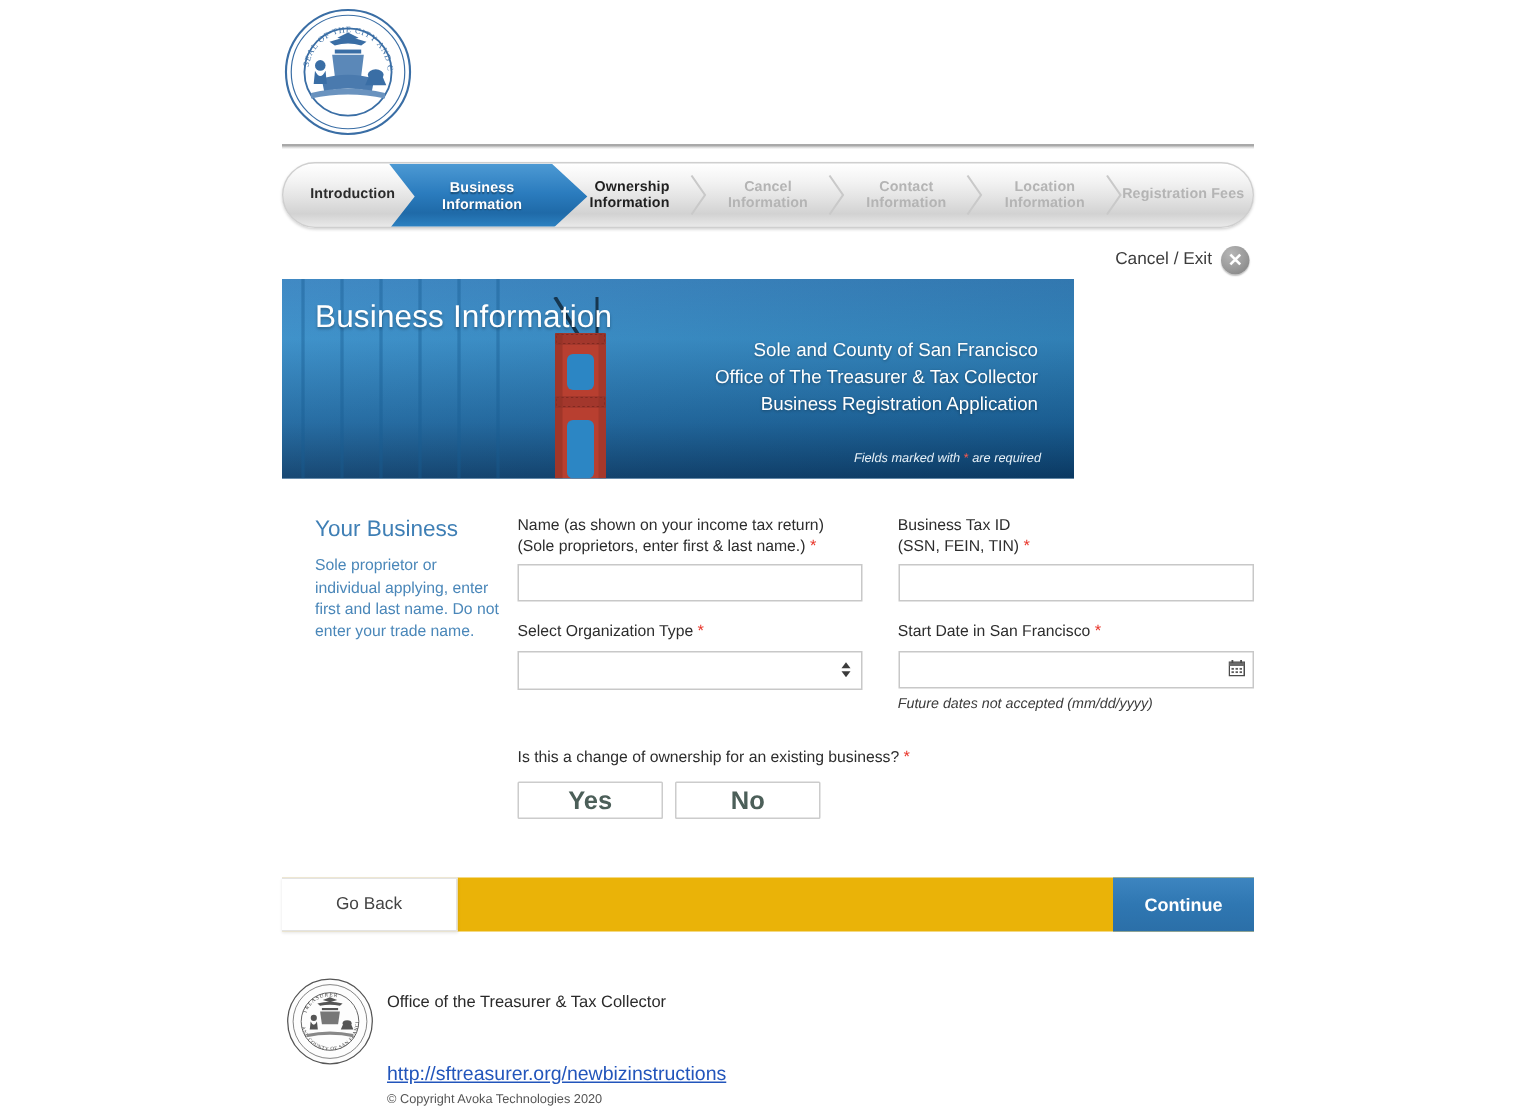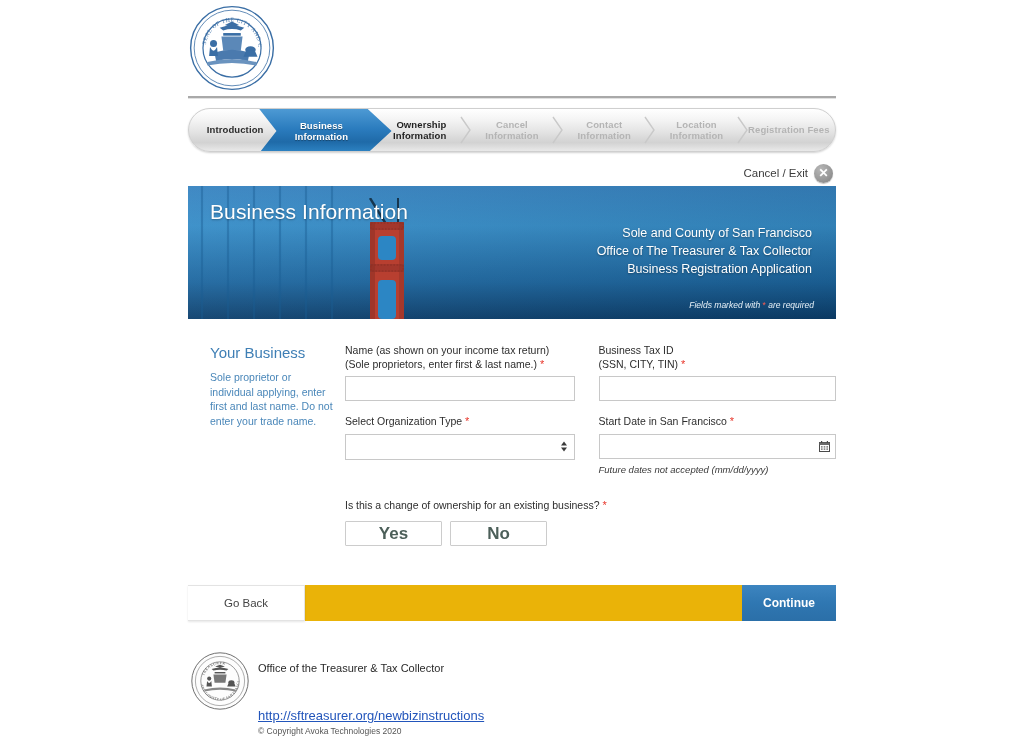--- a/index.html
+++ b/index.html
@@ -136,21 +136,21 @@
     font-weight: bold;
     display: flex; align-items: center; justify-content: center;
     box-shadow: 0 1px 1px rgba(0,0,0,.25);
     cursor: pointer;
     line-height: 1;
   }
 
   
   .banner {
     position: relative;
-    width: 648px;
+    width: 528px;
     height: 133px;
     overflow: hidden;
     background: linear-gradient(to bottom, #1f6fb0 0%, #2a82c3 35%, #1b6ba7 70%, #0f4d82 100%);
   }
   .banner .sky {
     position: absolute; inset: 0;
     background:
       linear-gradient(to bottom right, rgba(255,255,255,.10), rgba(0,0,0,.18)),
       linear-gradient(to bottom, #2b7cbd 0%, #2f8ccb 30%, #1b6ba9 72%, #0d4577 100%);
   }
@@ -520,21 +520,21 @@
             <span>Name (as shown on your income tax return)</span><br>
             <span>(Sole proprietors, enter first &amp; last name.)</span>
             <span class="req">*</span>
           </label>
           <input class="finput" type="text" value="" style="">
         </div>
 
         <div class="fgroup right">
           <label class="flabel">
             <span>Business Tax ID</span><br>
-            <span>(SSN, CITY, TIN)</span>
+            <span>(SSN, FEIN, TIN)</span>
             <span class="req">*</span>
           </label>
           <input class="finput" type="text" value="" style="">
         </div>
 
         <div class="spacer-row"></div>
 
         <div class="fgroup">
           <label class="flabel short" style="min-height:14px">
             <span>Select Organization Type</span>

